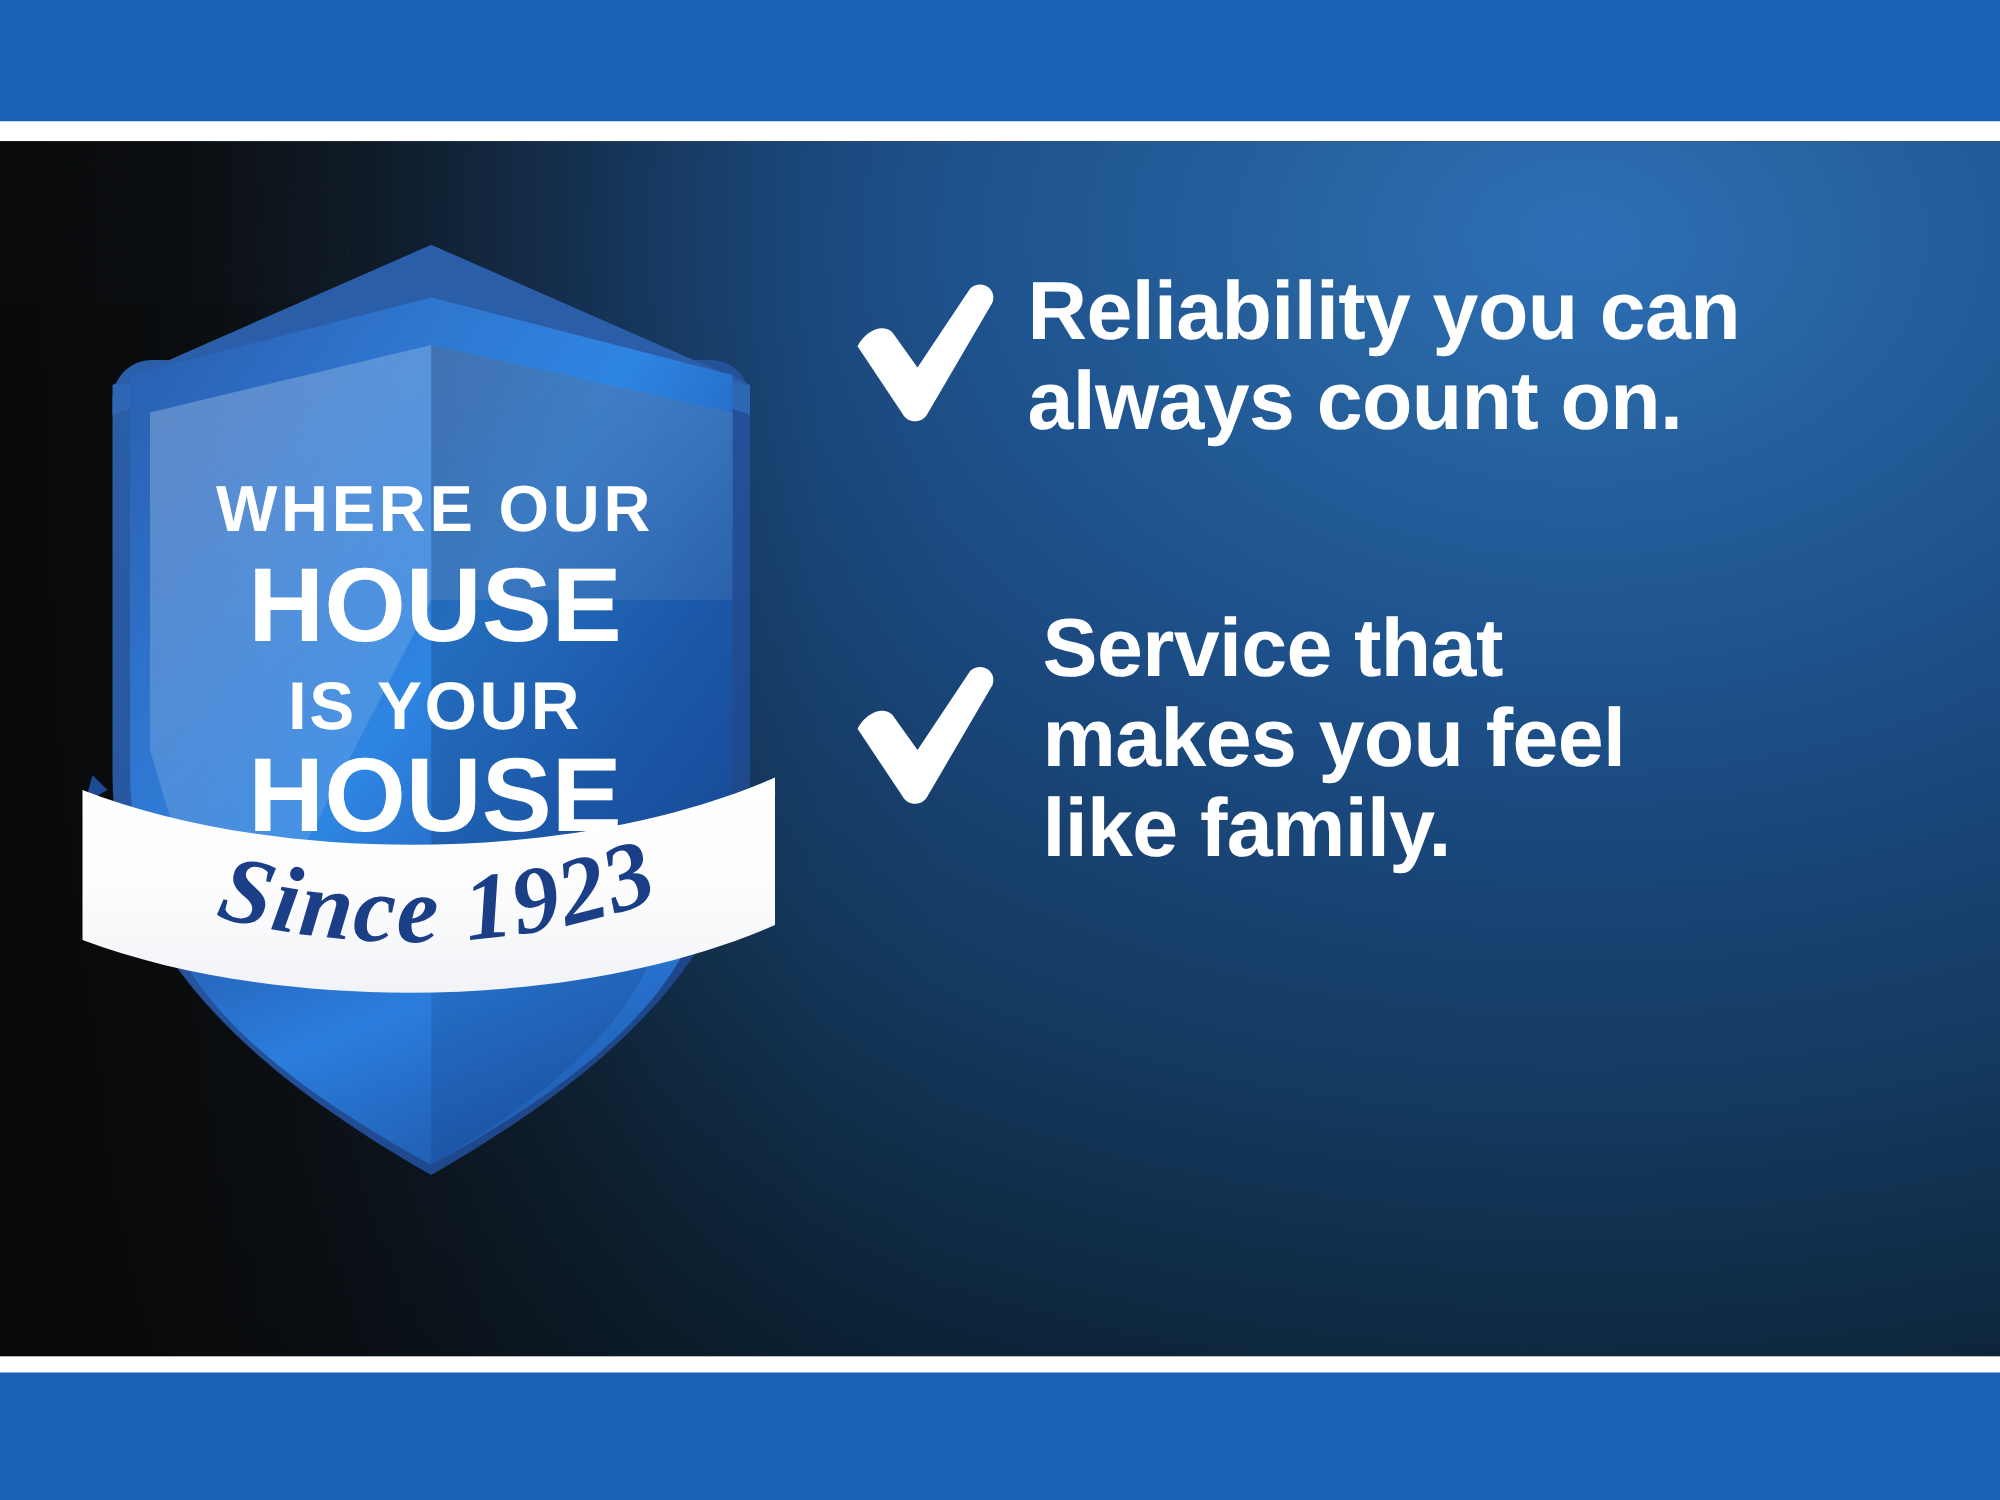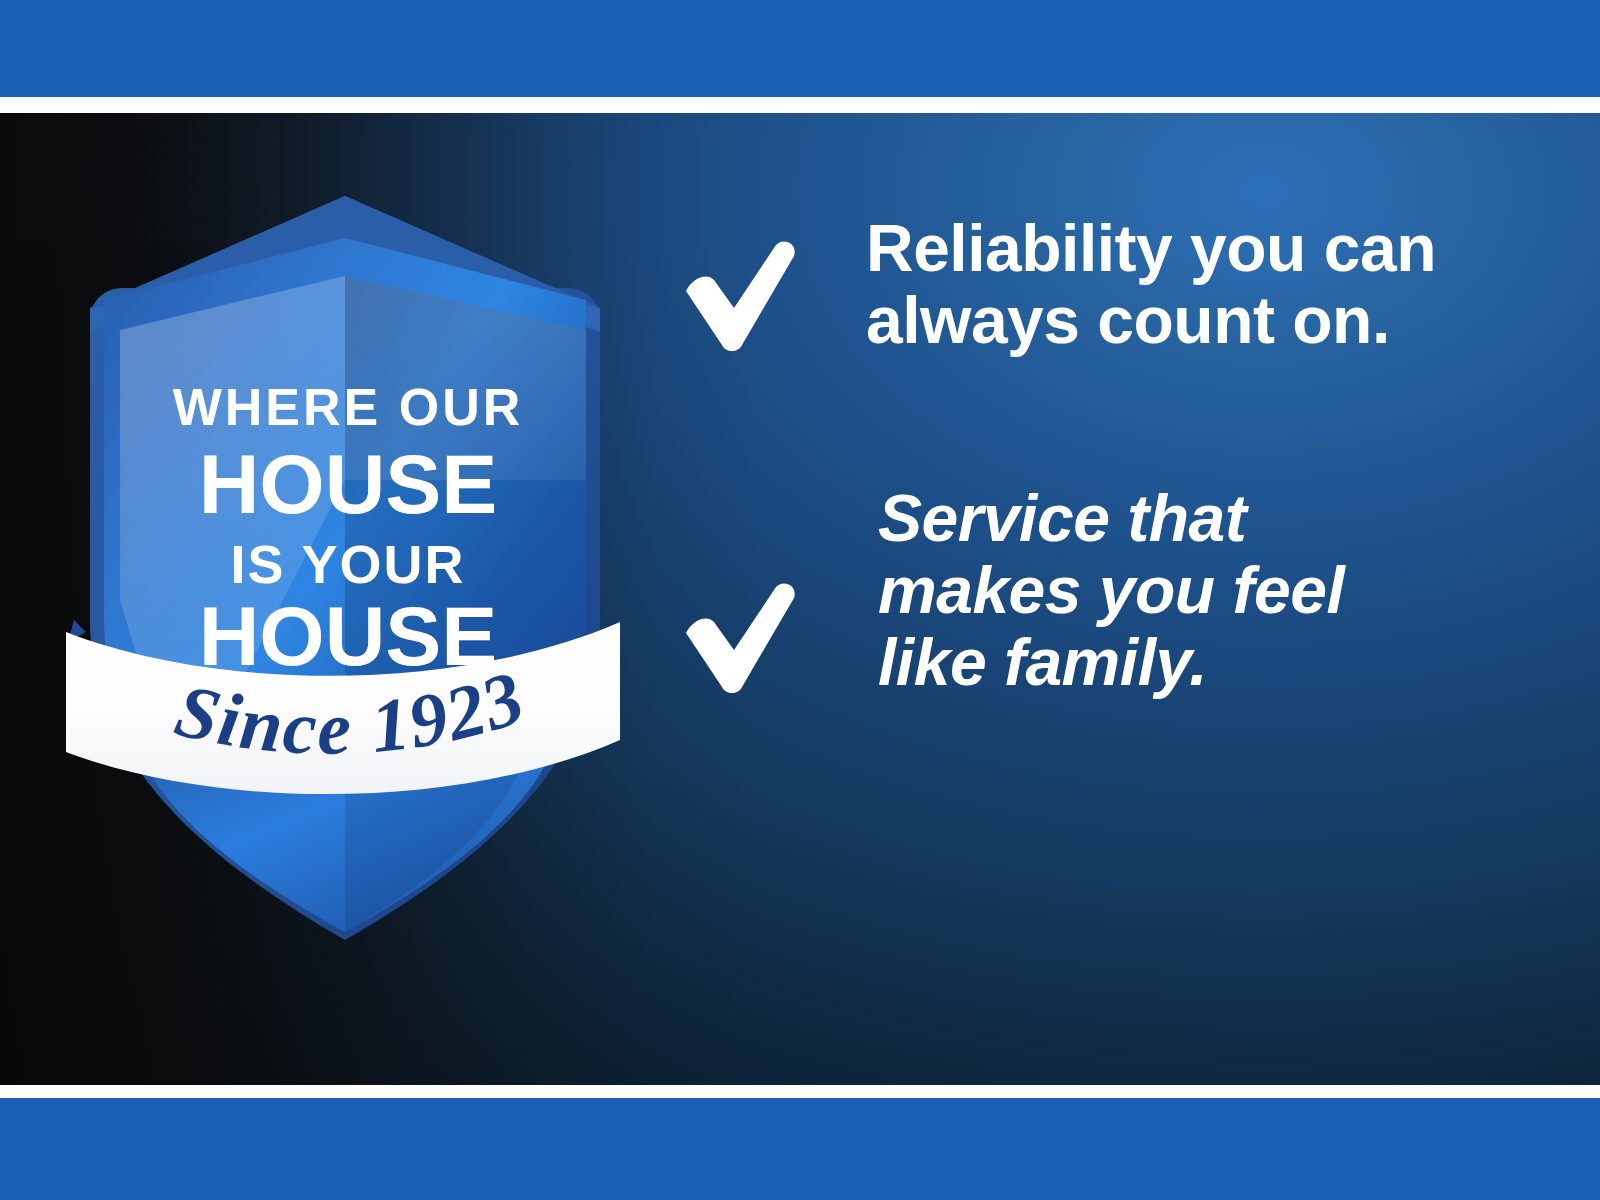--- a/index.html
+++ b/index.html
@@ -122,25 +122,24 @@
     left: 668px;
     top: 113px;
     width: 900px;
     height: 972px;
   }
   .bullet {
     position: absolute;
     left: 0;
     width: 900px;
     display: flex;
-    align-items: flex-end;
-    gap: 44px;
+    align-items: center;
   }
   .bullet.b1 { top: 98px; }
-  .bullet.b2 { top: 368px; font-style: italic; }
+  .bullet.b2 { top: 368px; }
   .bullet.b3 { top: 678px; }
 
   .check-icon {
     flex: 0 0 auto;
     width: 132px;
     height: 118px;
     margin-right: 22px;
   }
   .check-icon svg { display: block; width: 100%; height: 100%; }
 

